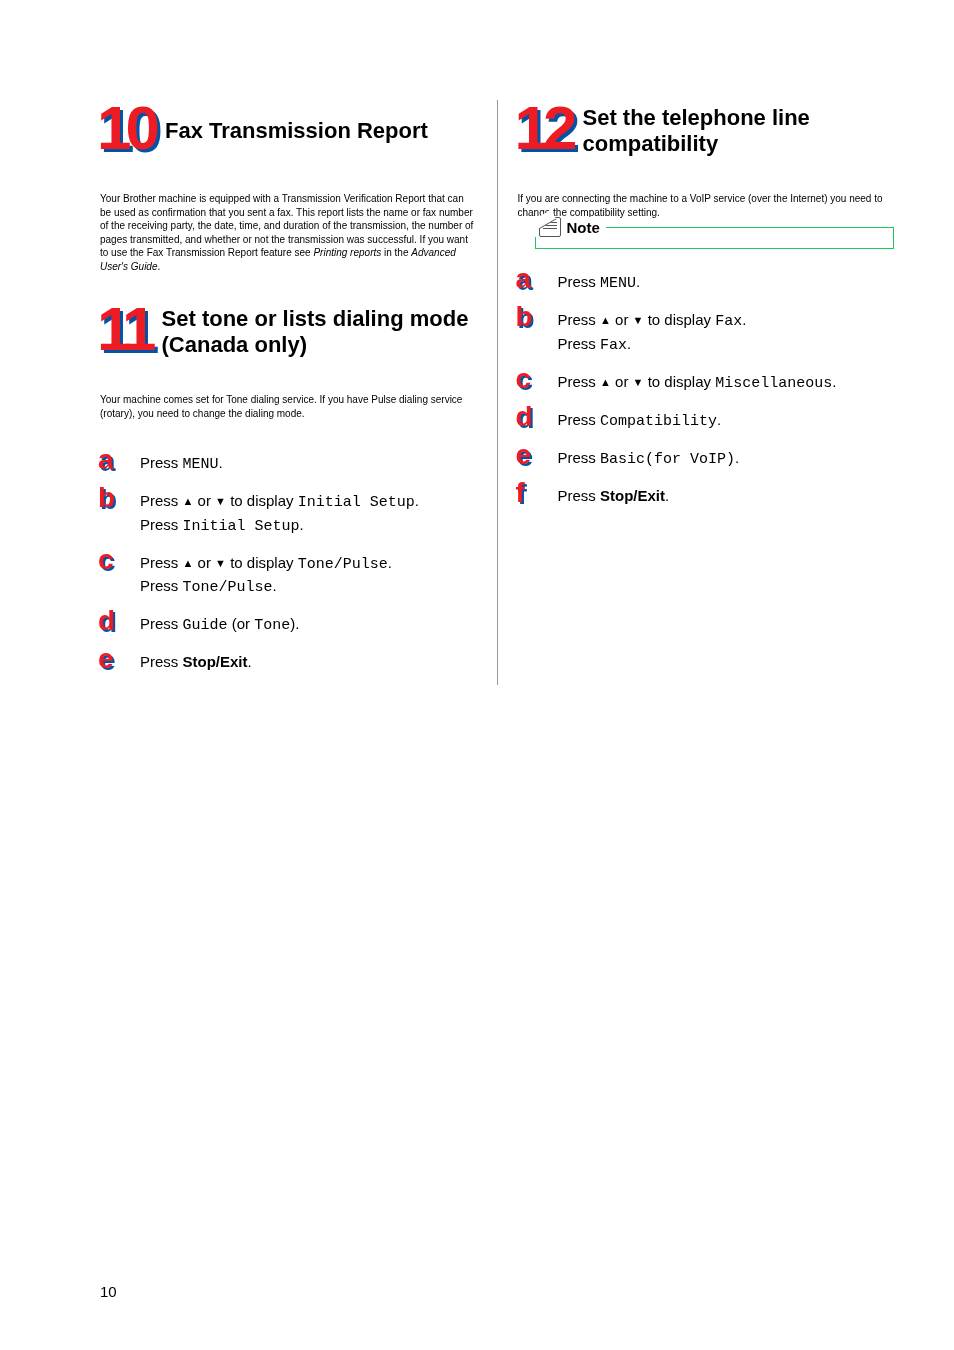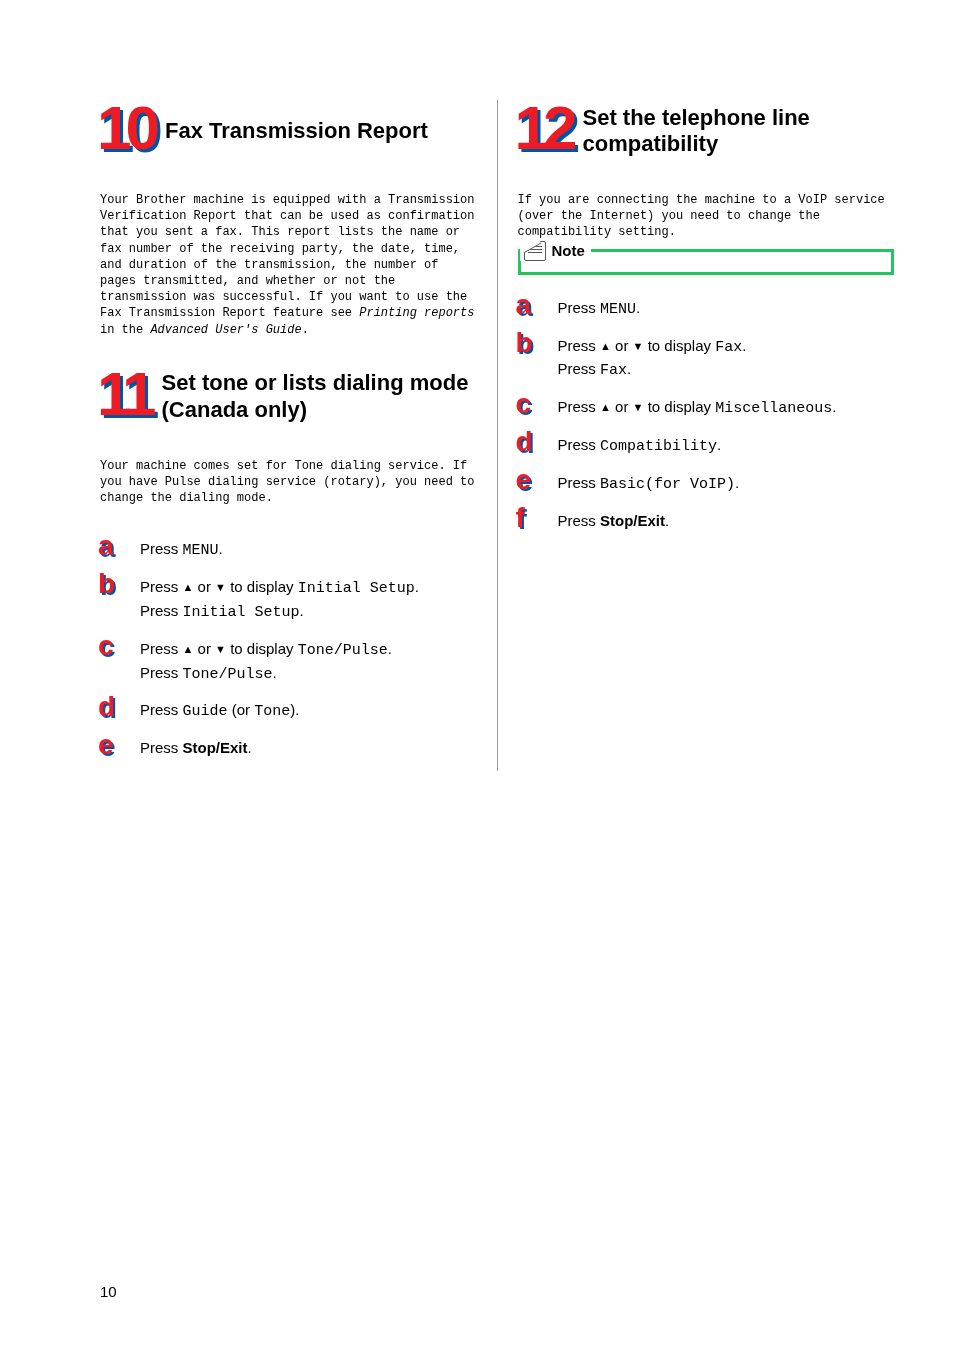--- a/index.html
+++ b/index.html
@@ -50,24 +50,23 @@
     top: -3px;
     color: #ed1c24;
   }
   .section-title {
     font-size: 22px;
     font-weight: bold;
     line-height: 1.2;
     color: #000;
   }
   .body-text {
-    font-size: 12px;
+    font-size: 10px;
     line-height: 1.35;
     margin-bottom: 28px;
-    font-family: Liberation Mono, monospace;
   }
   .body-text em { font-style: italic; }
   .step {
     display: flex;
     align-items: flex-start;
     gap: 18px;
     margin-bottom: 10px;
   }
   .step-letter {
     position: relative;
@@ -94,22 +93,22 @@
   .mono {
     font-family: "Courier New", Courier, monospace;
   }
   .arrow {
     font-size: 11px;
     vertical-align: 1px;
   }
   .bold { font-weight: bold; }
 
   .note-box {
-    border: 3px solid #22c55e;
-    margin: 0 0 18px 0;
+    border: 1px solid #22c55e;
+    margin: 0 0 18px 17px;
     position: relative;
   }
   .note-header {
     display: flex;
     align-items: center;
     gap: 6px;
     position: relative;
     top: -11px;
     left: -1px;
     background: transparent;

